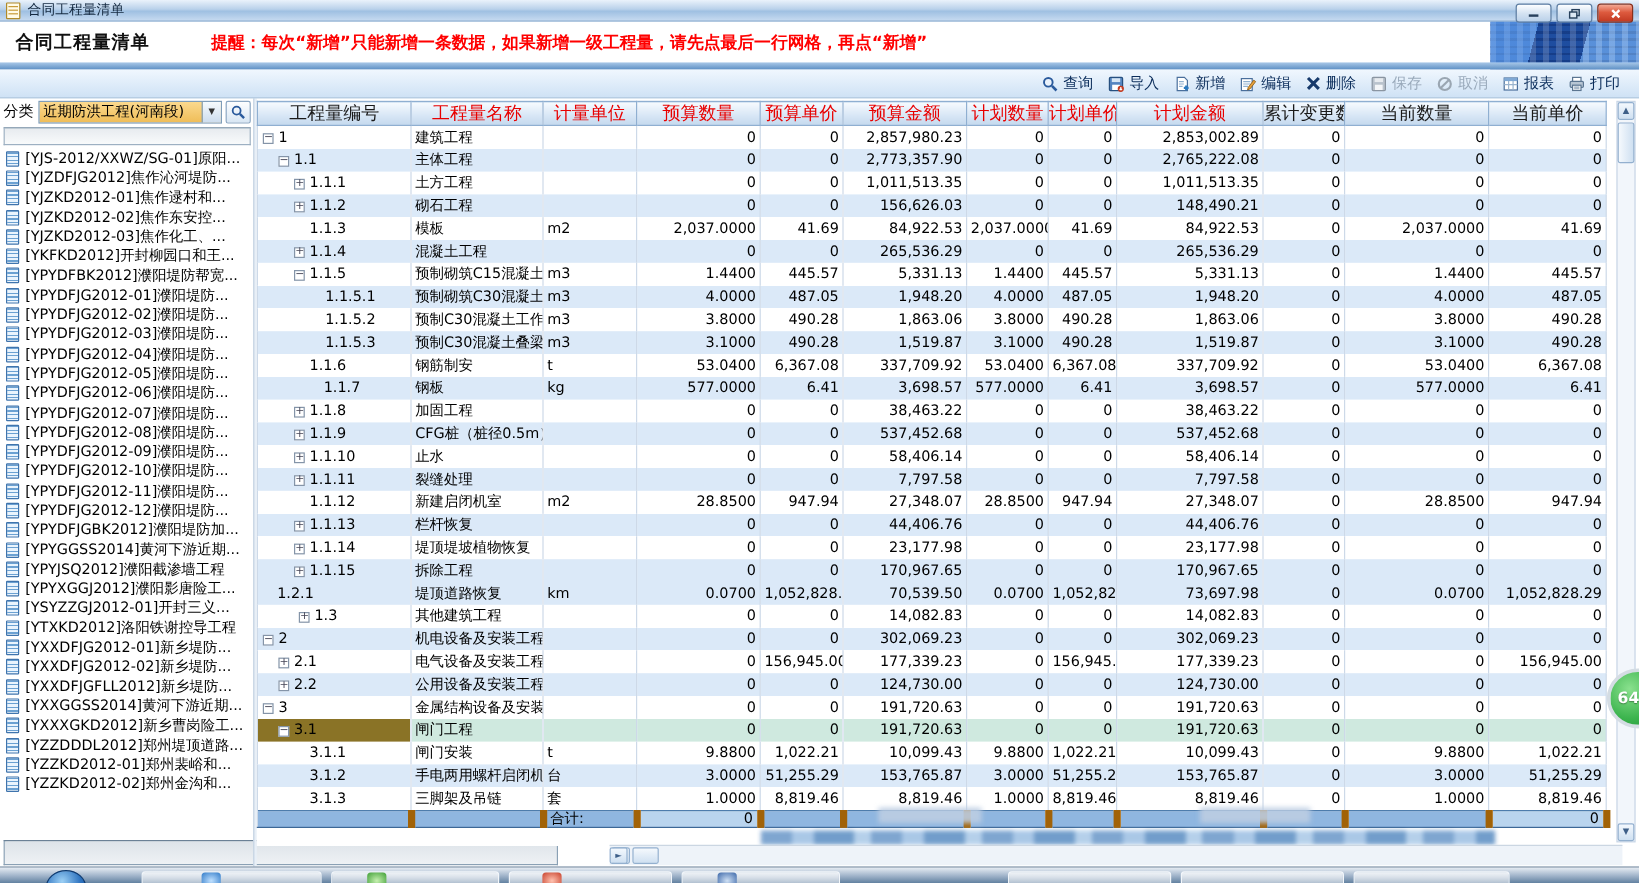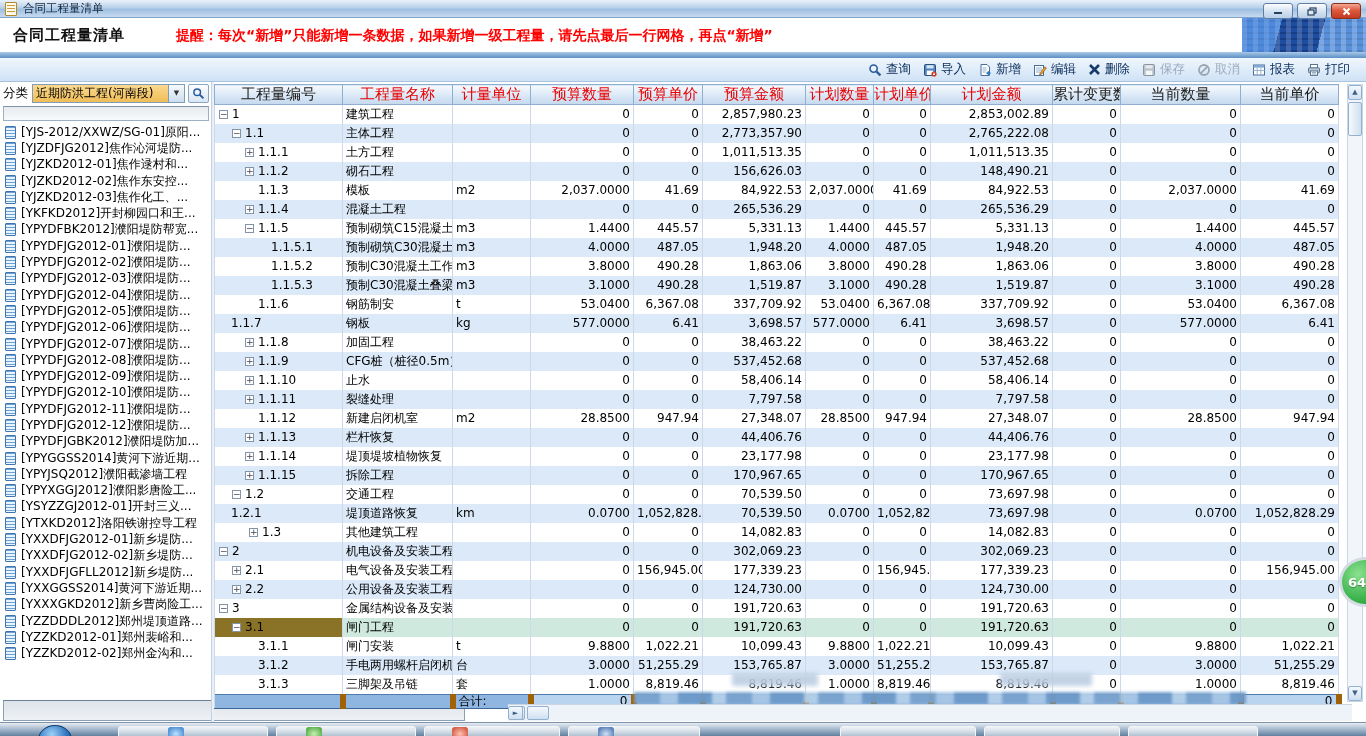--- a/index.html
+++ b/index.html
@@ -570,21 +570,21 @@
             <td class="c-val">6,367.08</td>
             <td class="c-val">337,709.92</td>
             <td class="c-val">53.0400</td>
             <td class="c-val">6,367.08</td>
             <td class="c-val">337,709.92</td>
             <td class="c-val">0</td>
             <td class="c-val">53.0400</td>
             <td class="c-val">6,367.08</td>
           </tr>
           <tr class="alt">
-            <td class="c-num" style=""><span class="tog" style="visibility: hidden;"></span><span>1.1.7</span></td>
+            <td class="c-num" style=" text-align: center;"><span class="tog" style="visibility: hidden;"></span><span>1.1.7</span></td>
             <td class="c-name">钢板</td>
             <td class="c-unit">kg</td>
             <td class="c-val">577.0000</td>
             <td class="c-val">6.41</td>
             <td class="c-val">3,698.57</td>
             <td class="c-val">577.0000</td>
             <td class="c-val">6.41</td>
             <td class="c-val">3,698.57</td>
             <td class="c-val">0</td>
             <td class="c-val">577.0000</td>
@@ -691,34 +691,20 @@
           <tr class="alt">
             <td class="c-num" style="padding-left: 30px;"><span class="tog">+</span><span>1.1.15</span></td>
             <td class="c-name">拆除工程</td>
             <td class="c-unit"></td>
             <td class="c-val">0</td>
             <td class="c-val">0</td>
             <td class="c-val">170,967.65</td>
             <td class="c-val">0</td>
             <td class="c-val">0</td>
             <td class="c-val">170,967.65</td>
-            <td class="c-val">0</td>
-            <td class="c-val">0</td>
-            <td class="c-val">0</td>
-          </tr>
-          <tr class="">
-            <td class="c-num" style="padding-left: 17px;"><span class="tog">−</span><span>1.2</span></td>
-            <td class="c-name">交通工程</td>
-            <td class="c-unit"></td>
-            <td class="c-val">0</td>
-            <td class="c-val">0</td>
-            <td class="c-val">70,539.50</td>
-            <td class="c-val">0</td>
-            <td class="c-val">0</td>
-            <td class="c-val">73,697.98</td>
             <td class="c-val">0</td>
             <td class="c-val">0</td>
             <td class="c-val">0</td>
           </tr>
           <tr class="alt">
             <td class="c-num" style=""><span class="tog" style="visibility: hidden;"></span><span>1.2.1</span></td>
             <td class="c-name">堤顶道路恢复</td>
             <td class="c-unit">km</td>
             <td class="c-val">0.0700</td>
             <td class="c-val">1,052,828.29</td>

